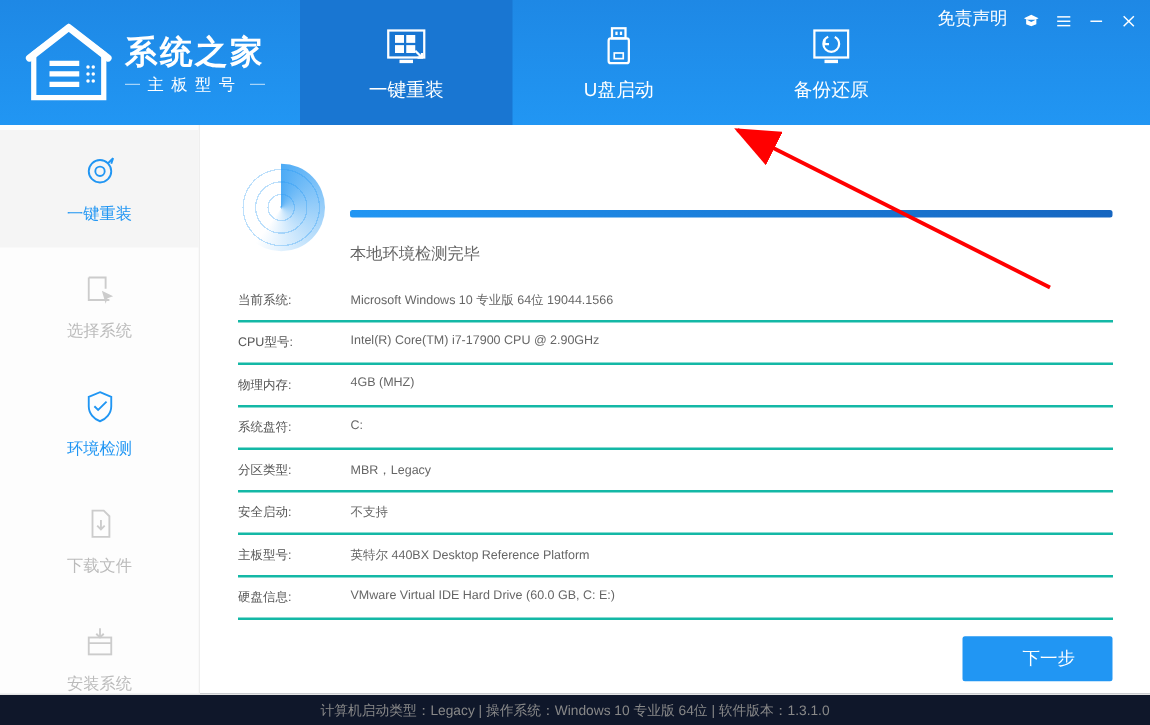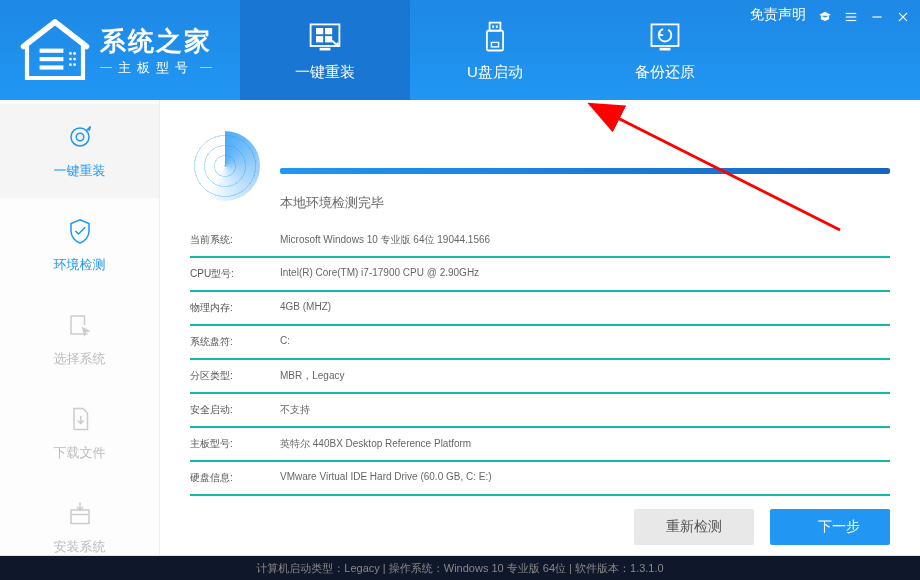--- a/index.html
+++ b/index.html
@@ -135,33 +135,33 @@
 <div class="body">
   <div class="sidebar">
     <div class="side-item active">
       <svg class="side-icon" viewBox="0 0 40 40">
           <circle cx="20" cy="20" r="12" fill="none" stroke="#2196f3" stroke-width="2"></circle>
           <circle cx="20" cy="20" r="5" fill="none" stroke="#2196f3" stroke-width="2"></circle>
           <path d="M28 12 L34 6 M30 10 L34 6 L32 12" stroke="#2196f3" stroke-width="2" fill="none"></path>
         </svg>
       <span>一键重装</span>
     </div>
+    <div class="side-item">
+      <svg class="side-icon" viewBox="0 0 40 40">
+          <path d="M8 8 H26 V20 M8 8 V32 H30" fill="none" stroke="#ccc" stroke-width="2"></path>
+          <path d="M22 22 L34 28 L28 30 L26 36 Z" fill="#ccc"></path>
+        </svg>
+      <span>选择系统</span>
+    </div>
     <div class="side-item current">
       <svg class="side-icon" viewBox="0 0 40 40">
           <path d="M20 5 L32 10 V20 C32 28 26 34 20 36 C14 34 8 28 8 20 V10 Z" fill="none" stroke="#2196f3" stroke-width="2"></path>
           <path d="M14 20 L18 24 L27 15" stroke="#2196f3" stroke-width="2" fill="none"></path>
         </svg>
       <span>环境检测</span>
-    </div>
-    <div class="side-item">
-      <svg class="side-icon" viewBox="0 0 40 40">
-          <path d="M8 8 H26 V20 M8 8 V32 H30" fill="none" stroke="#ccc" stroke-width="2"></path>
-          <path d="M22 22 L34 28 L28 30 L26 36 Z" fill="#ccc"></path>
-        </svg>
-      <span>选择系统</span>
     </div>
     <div class="side-item">
       <svg class="side-icon" viewBox="0 0 40 40">
           <path d="M12 6 H24 L30 12 V34 H12 Z" fill="none" stroke="#ccc" stroke-width="2"></path>
           <path d="M21 16 V26 M17 22 L21 26 L25 22" stroke="#ccc" stroke-width="2" fill="none"></path>
         </svg>
       <span>下载文件</span>
     </div>
     <div class="side-item">
       <svg class="side-icon" viewBox="0 0 40 40">
@@ -212,21 +212,20 @@
           <span class="info-value">英特尔 440BX Desktop Reference Platform</span>
         </div>
       <div class="info-row">
           <span class="info-label">硬盘信息:</span>
           <span class="info-value">VMware Virtual IDE Hard Drive  (60.0 GB, C: E:)</span>
         </div>
       <div class="info-row"></div>
     </div>
 
     <div class="btn-row">
-      <div class="btn btn-secondary">重新检测</div>
       <div class="btn btn-primary">下一步</div>
     </div>
 
     <svg class="arrow" width="280" height="140">
       <defs>
           <marker id="ah" markerWidth="12" markerHeight="10" refX="11" refY="5" orient="auto">
             <path d="M0 0 L12 5 L0 10 Z" fill="#ff0000"></path>
           </marker>
         </defs>
       <line x1="260" y1="130" x2="10" y2="4" stroke="#ff0000" stroke-width="3" marker-end="url(#ah)"></line>

